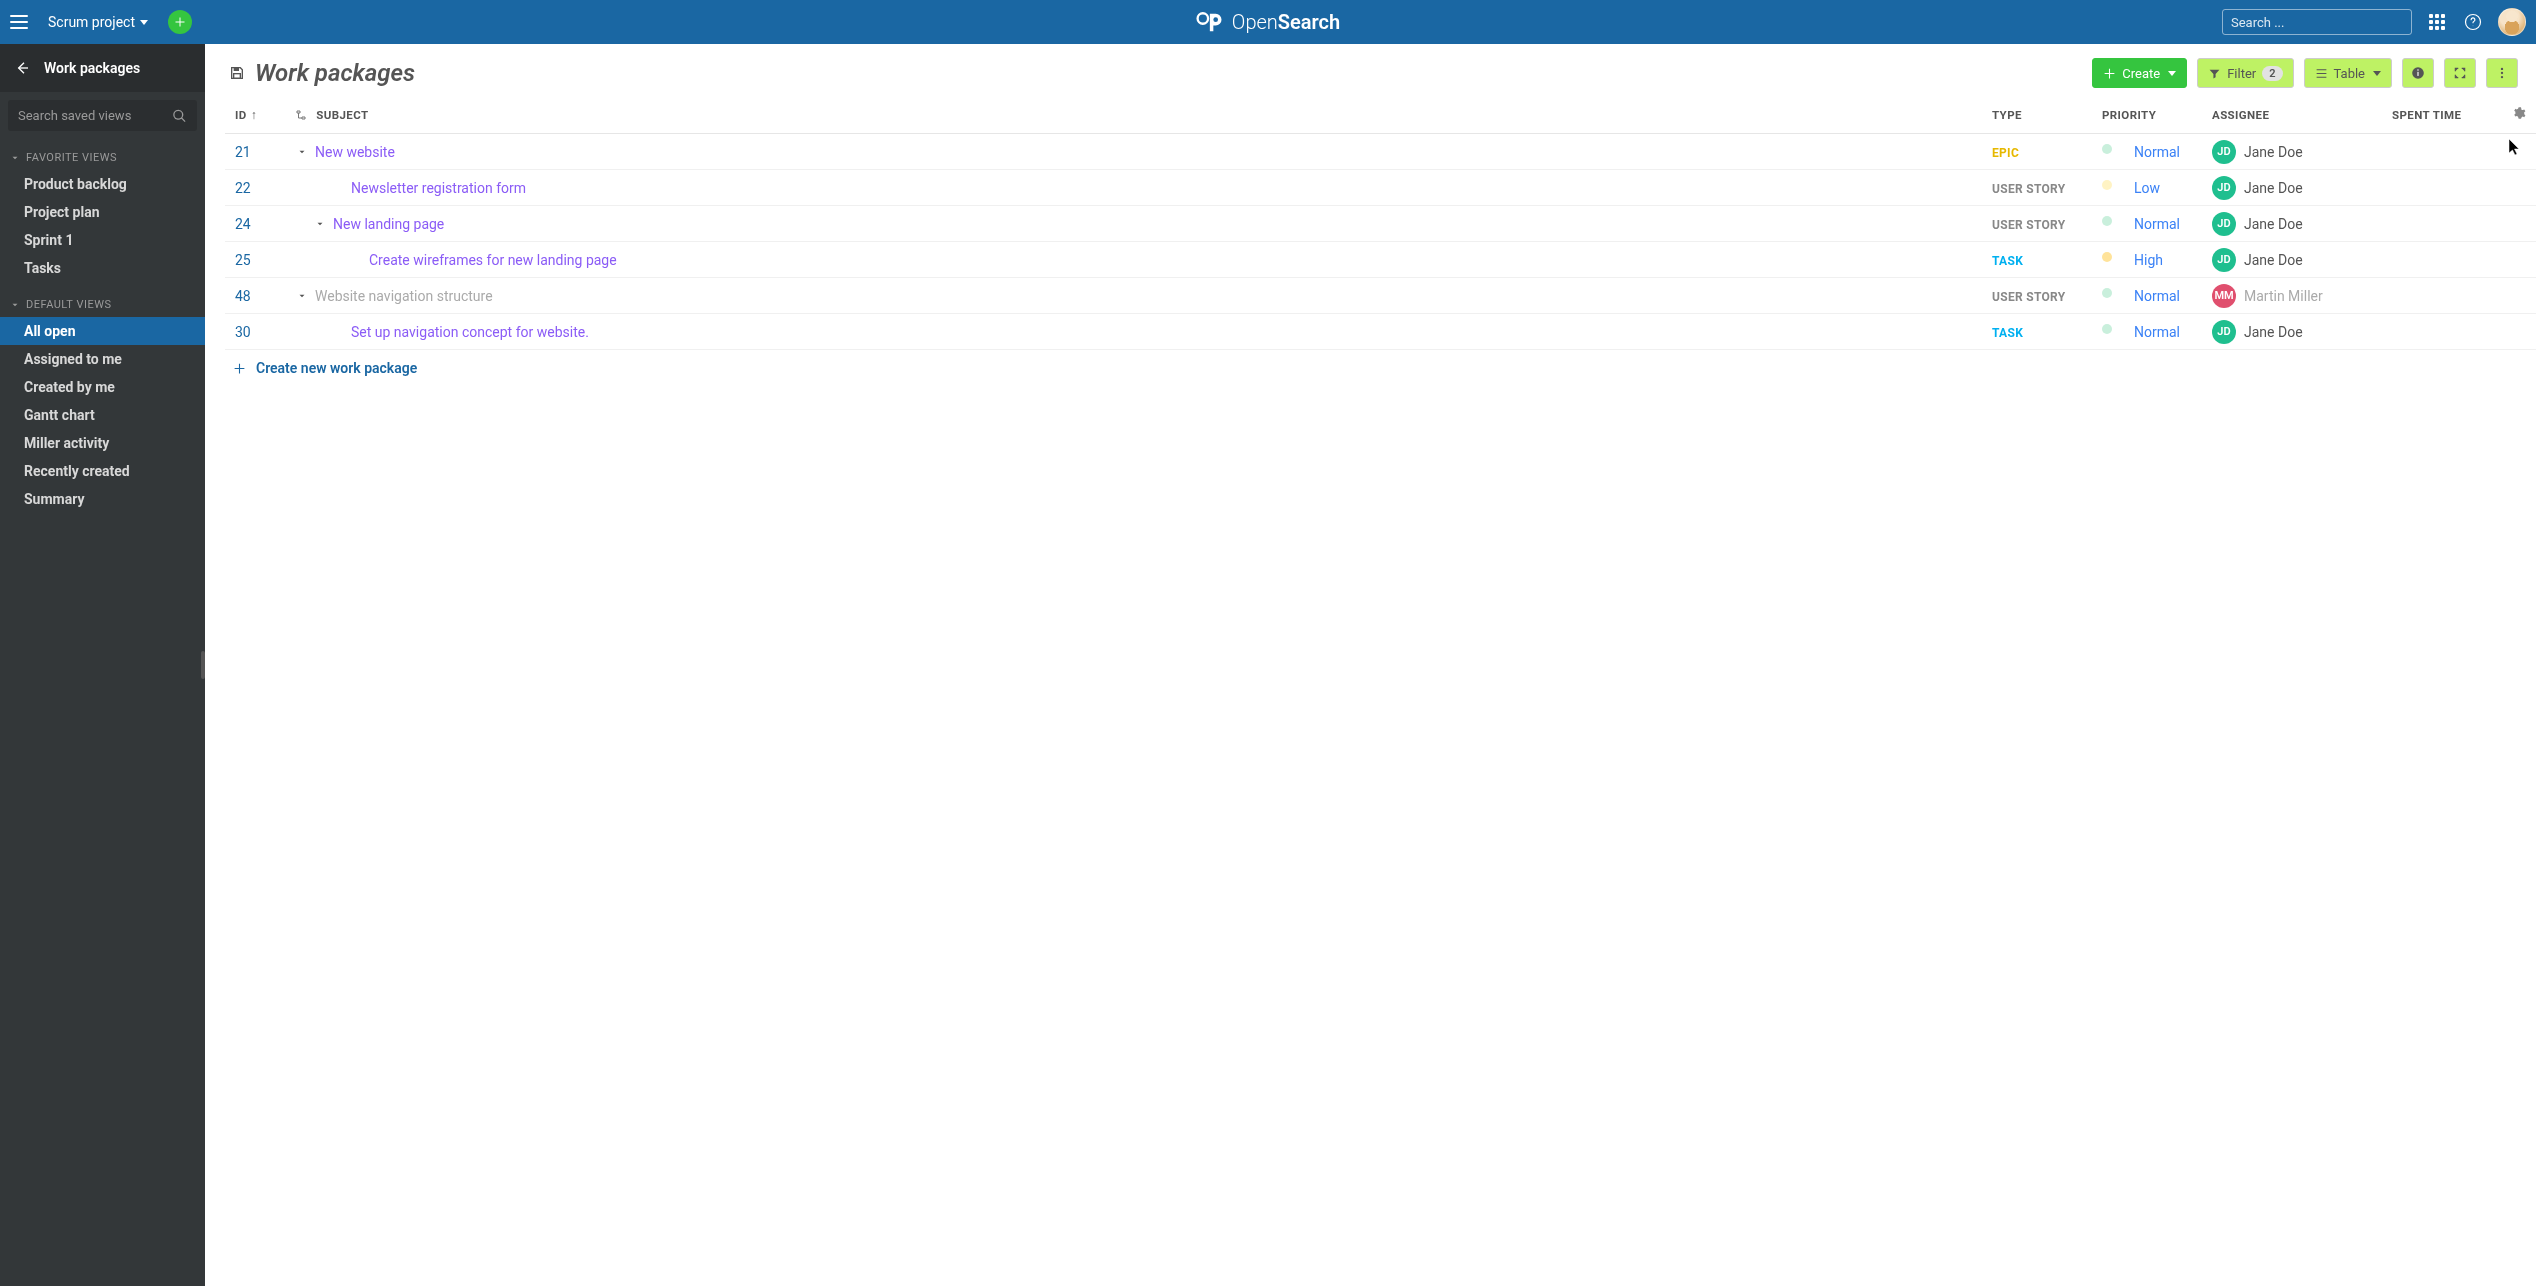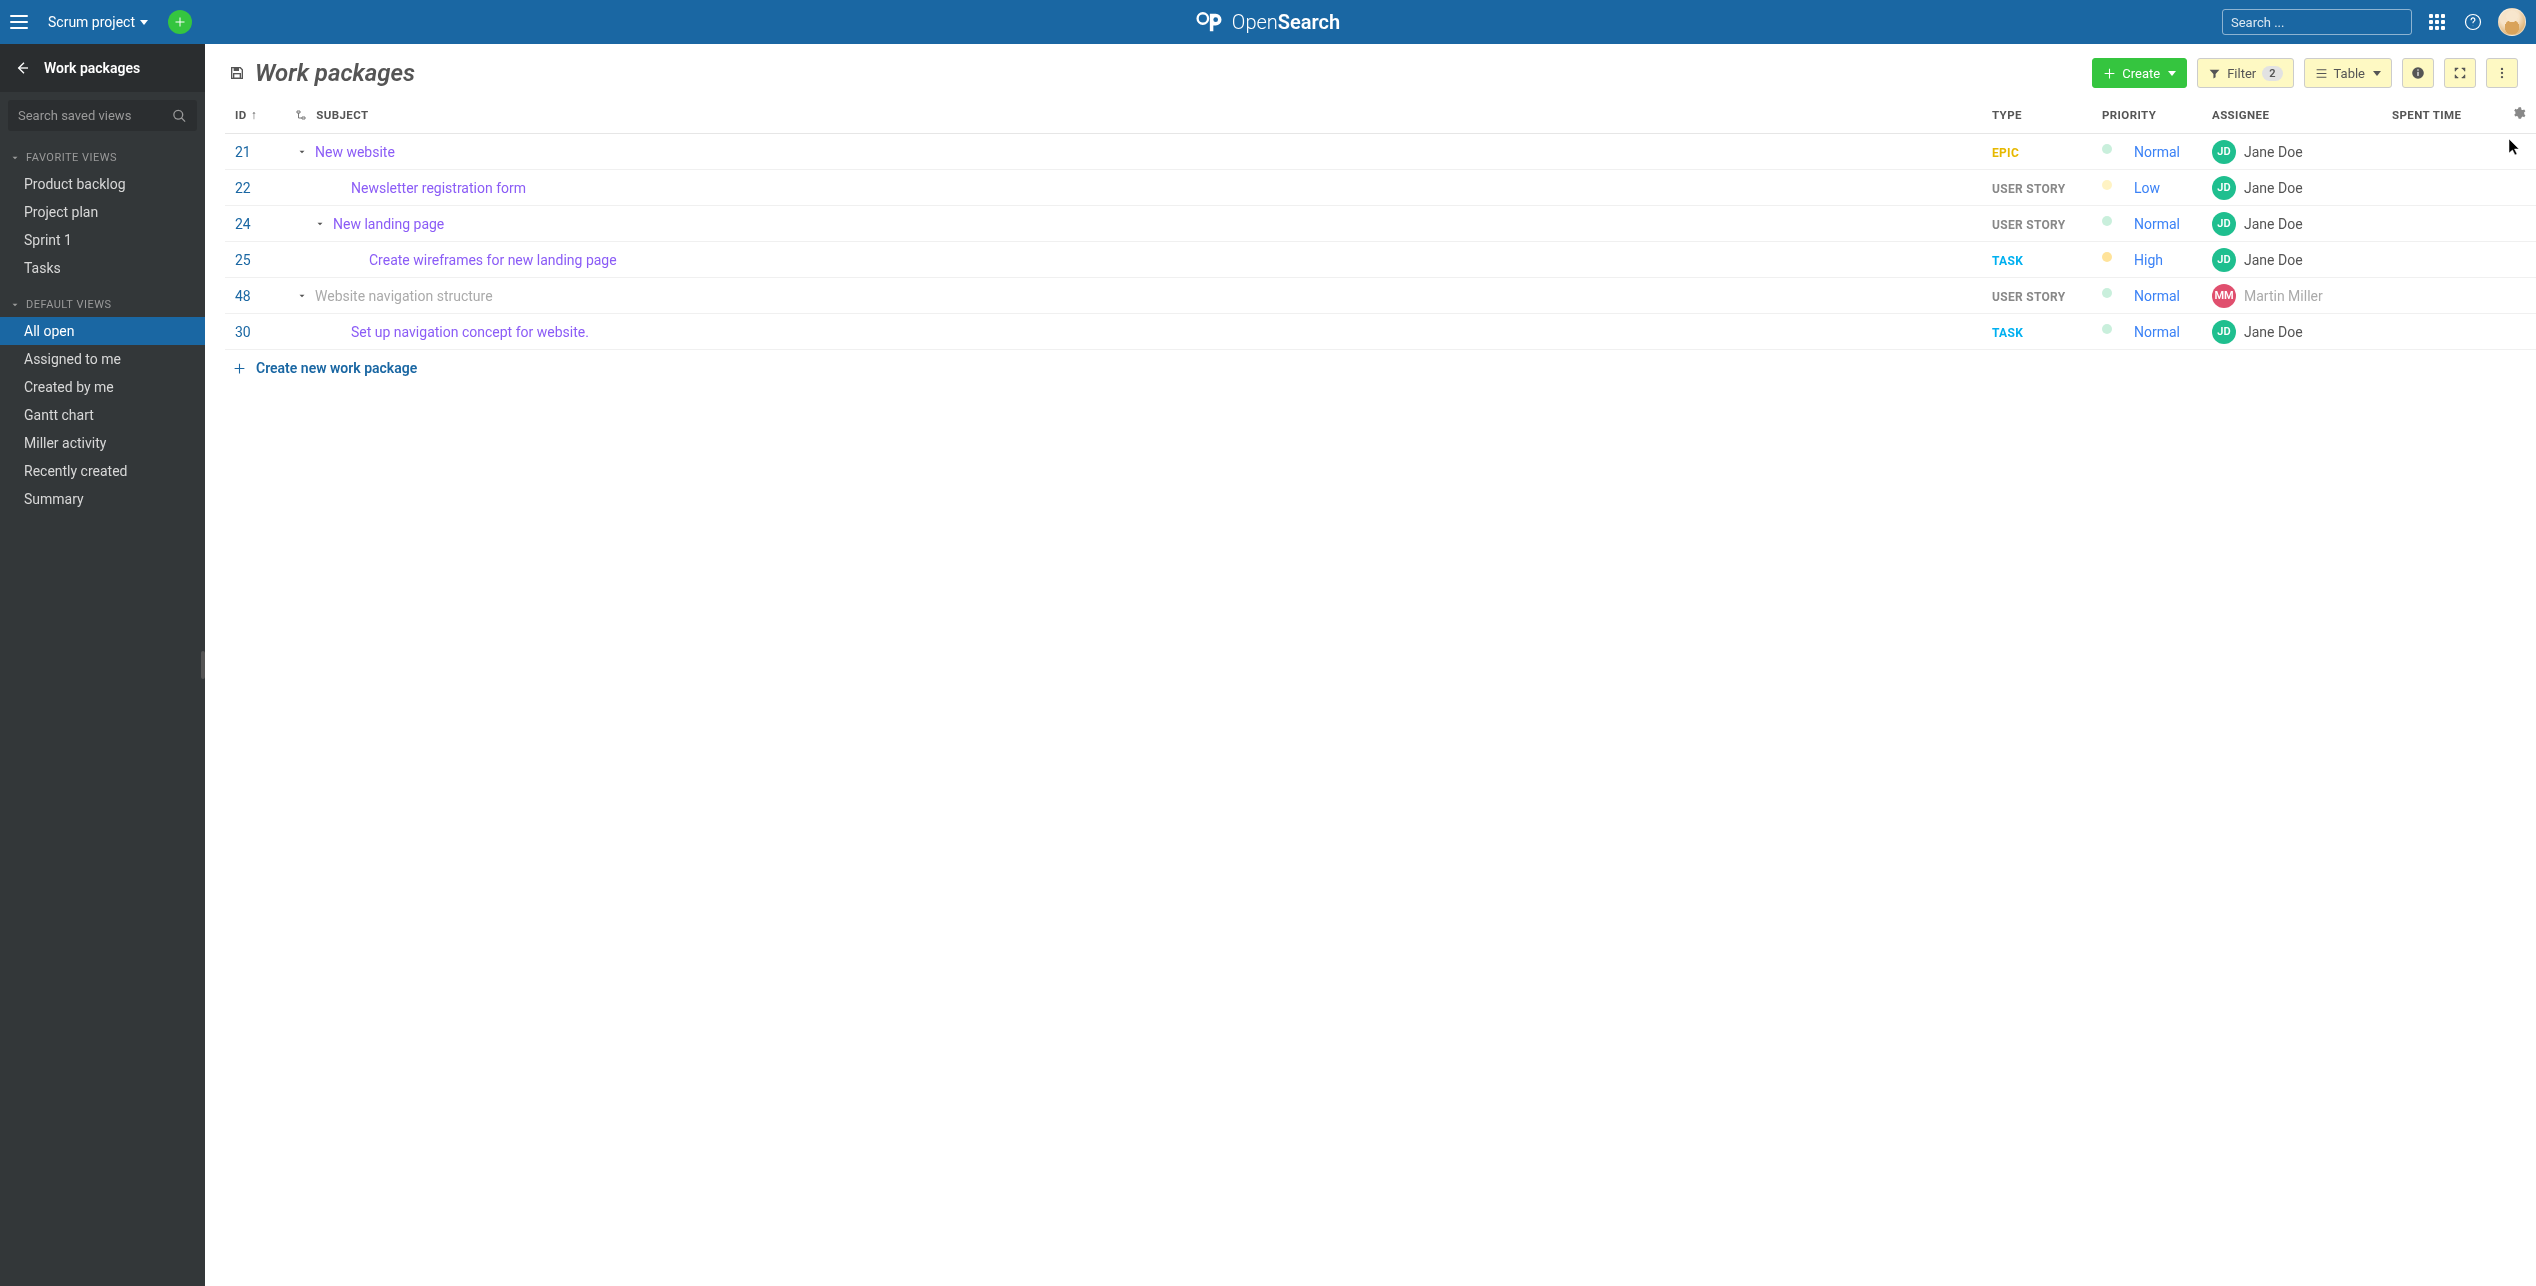--- a/index.html
+++ b/index.html
@@ -53,32 +53,32 @@
   .sidebar{width:205px;background:var(--sidebar);color:#d8d8d8;display:flex;flex-direction:column;font-size:14px;position:relative;}
   .sb-head{height:48px;background:var(--sidebar-dark);display:flex;align-items:center;gap:14px;padding:0 14px;color:#fff;font-weight:600;}
   .sb-head svg{width:16px;height:16px;stroke:#fff;fill:none;stroke-width:2;cursor:pointer;}
   .sb-search{margin:8px 8px 4px;position:relative;}
   .sb-search input{width:100%;background:#2b2e30;border:none;outline:none;color:#d8d8d8;border-radius:3px;padding:8px 32px 8px 10px;font-size:13px;}
   .sb-search input::placeholder{color:#9a9a9a;}
   .sb-search svg{position:absolute;right:10px;top:50%;transform:translateY(-50%);width:15px;height:15px;fill:#9a9a9a;}
   .sb-section{margin-top:10px;}
   .sb-section-h{display:flex;align-items:center;gap:6px;padding:6px 10px;font-size:11px;letter-spacing:.5px;color:#9a9a9a;text-transform:uppercase;cursor:pointer;}
   .sb-section-h svg{width:10px;height:10px;fill:#9a9a9a;}
-  .sb-item{padding:6px 0 6px 24px;cursor:pointer;color:#d8d8d8;}
+  .sb-item{padding:6px 0 6px 24px;cursor:pointer;color:#d8d8d8;font-weight:bold;}
   .sb-item.active{background:var(--sidebar-active);color:#fff;}
   .sb-grip{position:absolute;right:0;top:50%;transform:translateY(-50%);width:4px;height:28px;background:#555;border-radius:2px;}
 
   
   .main{flex:1;display:flex;flex-direction:column;overflow:hidden;}
   .toolbar{display:flex;align-items:center;padding:14px 18px 8px 24px;gap:10px;}
   .title-wrap{display:flex;align-items:center;gap:10px;}
   .title-wrap svg{width:16px;height:16px;fill:#555;}
   .page-title{font-size:24px;font-style:italic;color:#555;font-weight:600;}
   .toolbar .spacer{flex:1;}
-  .btn{display:inline-flex;align-items:center;gap:6px;border:1px solid #ccc;background:#fef9c3;color:#555;padding:6px 10px;font-size:13px;border-radius:3px;cursor:pointer;height:30px;}
+  .btn{display:inline-flex;align-items:center;gap:6px;border:1px solid #ccc;background:#bef264;color:#555;padding:6px 10px;font-size:13px;border-radius:3px;cursor:pointer;height:30px;}
   .btn.green{background:var(--green);border-color:var(--green);color:#fff;}
   .btn .caret-down{margin-left:2px;}
   .btn svg{width:13px;height:13px;fill:currentColor;}
   .badge{background:#e2e2e2;color:#555;border-radius:9px;font-size:11px;padding:1px 7px;font-weight:600;}
   .btn.icon-only{padding:6px 8px;}
   .btn.icon-only svg{width:14px;height:14px;}
 
   
   .table-wrap{flex:1;overflow:auto;padding-left:20px;}
   table.wp{width:100%;border-collapse:collapse;}

